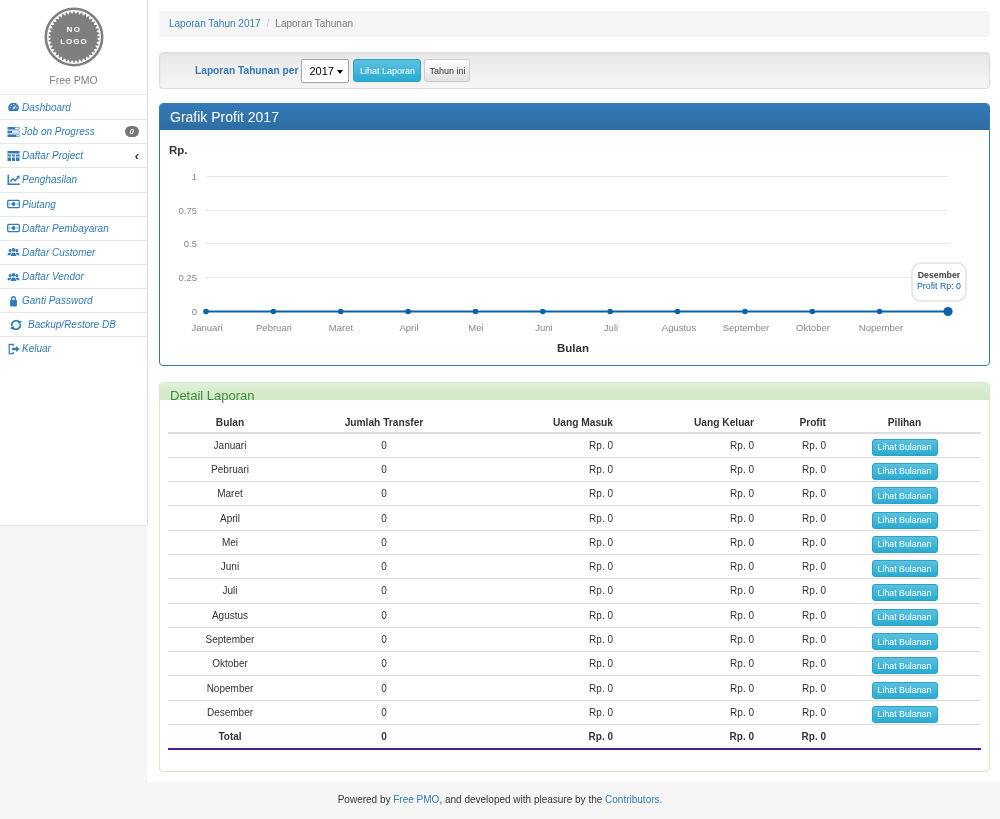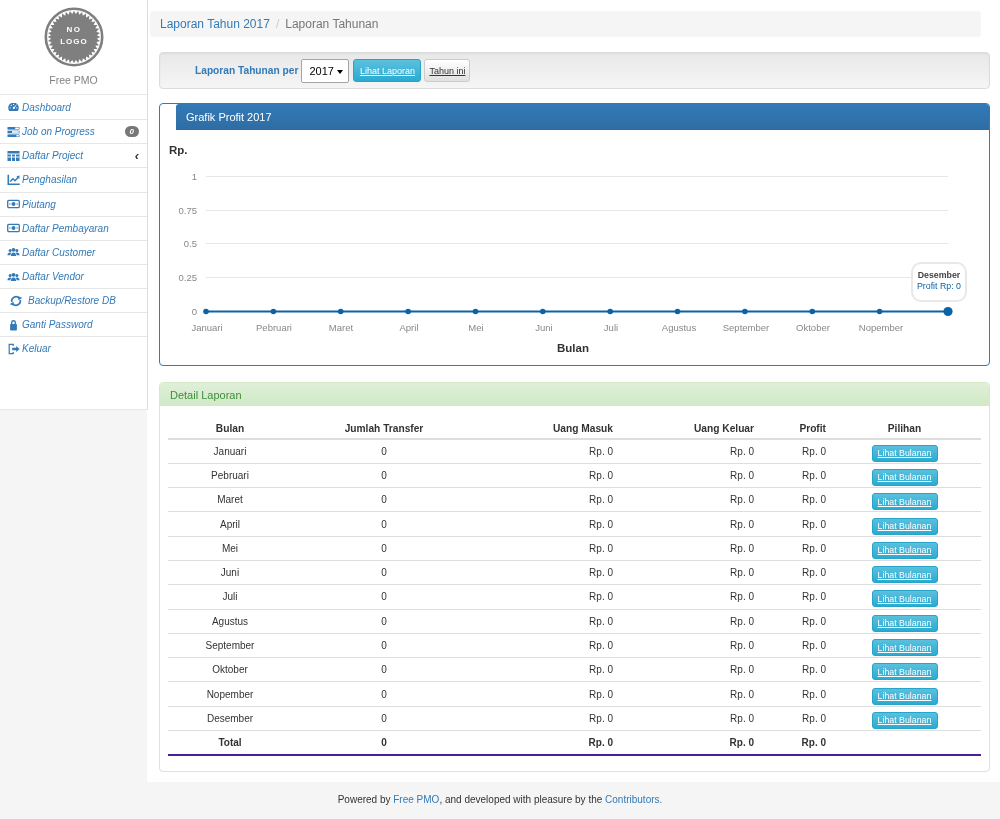--- a/index.html
+++ b/index.html
@@ -5,58 +5,58 @@
 * { box-sizing: border-box; margin:0; padding:0; }
 html,body { width:1000px; height:819px; }
 body {
   background:#f5f5f5;
   font-family:"Liberation Sans", sans-serif;
   font-size:10px; color:#333;
   position:relative; overflow:hidden;
 }
 a { color:#337ab7; text-decoration:none; }
 .main { position:absolute; left:147px; top:0; width:853px; height:782px; background:#fff; }
-.sidebar { position:absolute; left:0; top:0; width:148px; height:410px; background:#fff; border-right:1px solid #ddd; border-bottom:1px solid #e7e7e7; z-index:2; }
+.sidebar { position:absolute; left:0; top:0; width:148px; height:526px; background:#fff; border-right:1px solid #ddd; border-bottom:1px solid #e7e7e7; z-index:2; }
 .logo-wrap { text-align:center; padding-top:7px; }
 .brand { color:#838383; font-size:10.5px; margin-top:5px; text-align:center; }
 .menu { position:absolute; top:94px; left:0; width:147px; border-top:1px solid #e7e7e7; }
 .menu .item { height:24.15px; border-top:1px solid #e7e7e7; display:flex; align-items:center; padding-left:7px; color:#337ab7; font-size:10px;font-style:italic; }
 .menu .item:first-child { border-top:none; }
 .menu .icon { width:13px; height:12px; margin-right:2px; flex:none; display:flex; align-items:center; }
 .menu .icon svg { display:block; }
 .badge0 { margin-left:auto; margin-right:8px; background:#777; color:#fff; font-size:8px; font-weight:bold; border-radius:8px; padding:1px 5px; line-height:9px; }
 .chev { margin-left:auto; margin-right:8px; color:#333; font-size:13px; font-weight:bold; line-height:13px; }
 
 
-.breadcrumb { position:absolute; left:150px; top:11px; width:831px; height:26px; background:#f5f5f5; border-radius:4px; line-height:26px; padding-left:10px; font-size:12px; }
+.breadcrumb { position:absolute; left:159px; top:11px; width:831px; height:26px; background:#f5f5f5; border-radius:4px; line-height:26px; padding-left:10px; font-size:10px; }
 .breadcrumb .sep { color:#ccc; padding:0 6px; }
 .breadcrumb .active { color:#777; }
 
 
 .well { position:absolute; left:159px; top:52px; width:831px; height:37px; border:1px solid #dcdcdc; border-radius:4px; background:linear-gradient(to bottom,#e8e8e8 0%,#f5f5f5 100%); box-shadow:inset 0 1px 2px rgba(0,0,0,.05); display:flex; align-items:center; padding-left:7px; }
 .well label { color:#337ab7; font-weight:bold; font-size:10.2px;margin-left:28px; }
 .sel { width:48px; height:24px; margin-left:3px; border:1px solid #a5a5a5; background:#fff; position:relative; font-size:11px; color:#000; line-height:22px; padding-left:7px; border-radius:2px; }
 .sel:after { content:""; position:absolute; right:5px; top:10px; border-left:3.5px solid transparent; border-right:3.5px solid transparent; border-top:4.5px solid #000; }
-.btn { display:inline-flex; align-items:center; justify-content:center; border-radius:3px; font-size:9px; height:23px; white-space:nowrap;text-decoration:underline; }
+.btn { display:inline-flex; align-items:center; justify-content:center; border-radius:3px; font-size:9px; height:23px; white-space:nowrap; }
 .btn-info { background:linear-gradient(to bottom,#5bc0de 0%,#2aabd2 100%); border:1px solid #28a4c9; color:#fff; }
 .btn-default { background:linear-gradient(to bottom,#fff 0%,#e0e0e0 100%); border:1px solid #ccc; color:#333; box-shadow:inset 0 1px 0 rgba(255,255,255,.15); }
 .btn-lihat { width:68px; margin-left:4px; }
 .btn-tahun { width:46px; margin-left:3px; }
 
 
 .panel-chart { position:absolute; left:159px; top:103px; width:831px; height:263px; background:#fff; border:1px solid #337ab7; border-radius:4px; }
-.panel-chart .heading { height:26px; background:linear-gradient(to bottom,#337ab7 0%,#2e6da3 100%); border-radius:3px 3px 0 0; color:#fff; font-size:11px; line-height:26px; padding-left:10px;margin-left:16px; }
+.panel-chart .heading { height:26px; background:linear-gradient(to bottom,#337ab7 0%,#2e6da3 100%); border-radius:3px 3px 0 0; color:#fff; font-size:14px; line-height:26px; padding-left:10px; }
 .chart-body { position:relative; height:234px; }
 .tooltip-box { position:absolute; left:751px; top:132px; width:56px; height:40px; background:rgba(255,255,255,.95); border:2px solid #e8e8e8; border-radius:10px; text-align:center; font-size:8.8px; padding-top:6px; }
 .tooltip-box .t1 { font-weight:bold; color:#444; }
 .tooltip-box .t2 { color:#0b62a4; margin-top:1px; }
 
 
 .panel-detail { position:absolute; left:159px; top:382px; width:831px; height:390px; background:#fff; border:1px solid #d6e9c6; border-radius:4px; }
-.panel-detail .heading { height:23px; background:linear-gradient(to bottom,#dff0d8 0%,#d0e9c6 100%); border-radius:3px 3px 0 0; color:#3f8e3f; font-size:11px; line-height:25px; padding-left:10px; }
+.panel-detail .heading { height:17px; background:linear-gradient(to bottom,#dff0d8 0%,#d0e9c6 100%); border-radius:3px 3px 0 0; color:#3f8e3f; font-size:13px; line-height:25px; padding-left:10px; }
 .panel-detail .body { padding:12px 8px 0 8px; }
 table.rpt { width:100%; border-collapse:collapse; font-size:10px; }
 table.rpt th { font-weight:bold; border-bottom:2px solid #ddd; height:21px; padding:0; vertical-align:middle; font-size:10.2px; }
 table.rpt td { height:24.3px; padding:0; vertical-align:middle; border-top:1px solid #ddd; }
 table.rpt tr.first td { border-top:none; }
 table.rpt tr.total td { font-weight:bold; border-bottom:2px solid #4c1d95; }
 .tc { text-align:center; }
 .tr { text-align:right; padding-right:2px !important; }
 .btn-bulanan { width:66px; height:17px; font-size:8.8px; margin:4px auto 0 auto; }
 .btn-bulanan, .btn-lihat, .btn-tahun { letter-spacing:0; }
@@ -351,43 +351,43 @@
             <g fill="#337ab7">
               <circle cx="3.1" cy="4.6" r="1.5"></circle>
               <circle cx="9.9" cy="4.6" r="1.5"></circle>
               <path d="M.4 9.3c0-1.7 1-2.9 2.7-2.9.6 0 1.1.2 1.5.5-.8.6-1.3 1.5-1.3 2.4H.4z"></path>
               <path d="M12.6 9.3c0-1.7-1-2.9-2.7-2.9-.6 0-1.1.2-1.5.5.8.6 1.3 1.5 1.3 2.4h2.9z"></path>
               <circle cx="6.5" cy="3.8" r="1.9"></circle>
               <path d="M3.9 9.9c0-2 1.1-3.4 2.6-3.4s2.6 1.4 2.6 3.4z"></path>
             </g>
           </svg>
         </span>Daftar Vendor</div>
+    <div class="item"><span class="icon">
+          <svg width="13" height="12" viewBox="0 0 13 12">
+            <rect x="3.1" y="5.1" width="6.8" height="6.3" rx="0.7" fill="#337ab7"></rect>
+            <path fill="none" stroke="#337ab7" stroke-width="1.35" d="M4.7 5.1V3.5a1.8 1.8 0 0 1 3.6 0V5.1"></path>
+          </svg>
+        </span>Ganti Password</div>
     <div class="item" style="padding-left:10px">
         <span class="icon">
           <svg width="12" height="12" viewBox="0 0 12 12">
             <g stroke="#337ab7" stroke-width="1.7" fill="none">
               <path d="M1.9 7.1 A4.2 4.2 0 0 1 9.2 3.3"></path>
               <path d="M10.1 4.9 A4.2 4.2 0 0 1 2.8 8.7"></path>
             </g>
             <g fill="#337ab7">
               <polygon points="8.2,1.2 12.2,2.9 8.4,5.3"></polygon>
               <polygon points="3.8,10.8 -0.2,9.1 3.6,6.7"></polygon>
             </g>
           </svg>
         </span>
         <span style="padding-left:3px">Backup/Restore DB</span>
       </div>
     <div class="item"><span class="icon">
           <svg width="13" height="12" viewBox="0 0 13 12">
-            <rect x="3.1" y="5.1" width="6.8" height="6.3" rx="0.7" fill="#337ab7"></rect>
-            <path fill="none" stroke="#337ab7" stroke-width="1.35" d="M4.7 5.1V3.5a1.8 1.8 0 0 1 3.6 0V5.1"></path>
-          </svg>
-        </span>Ganti Password</div>
-    <div class="item"><span class="icon">
-          <svg width="13" height="12" viewBox="0 0 13 12">
             <path fill="#337ab7" d="M6.8 0.8H1.6v10.4h5.2V8.9H5.6v1.1H2.8V2h2.8v1.1h1.2z"></path>
             <path fill="#337ab7" d="M5.2 4.7h4V2.9L12.6 6 9.2 9.1V7.3h-4z"></path>
           </svg>
         </span>Keluar</div>
   </div>
 </div>
 
 <div class="footer">Powered by <a>Free PMO</a>, and developed with pleasure by the <a>Contributors.</a></div>
 
 </body></html>

